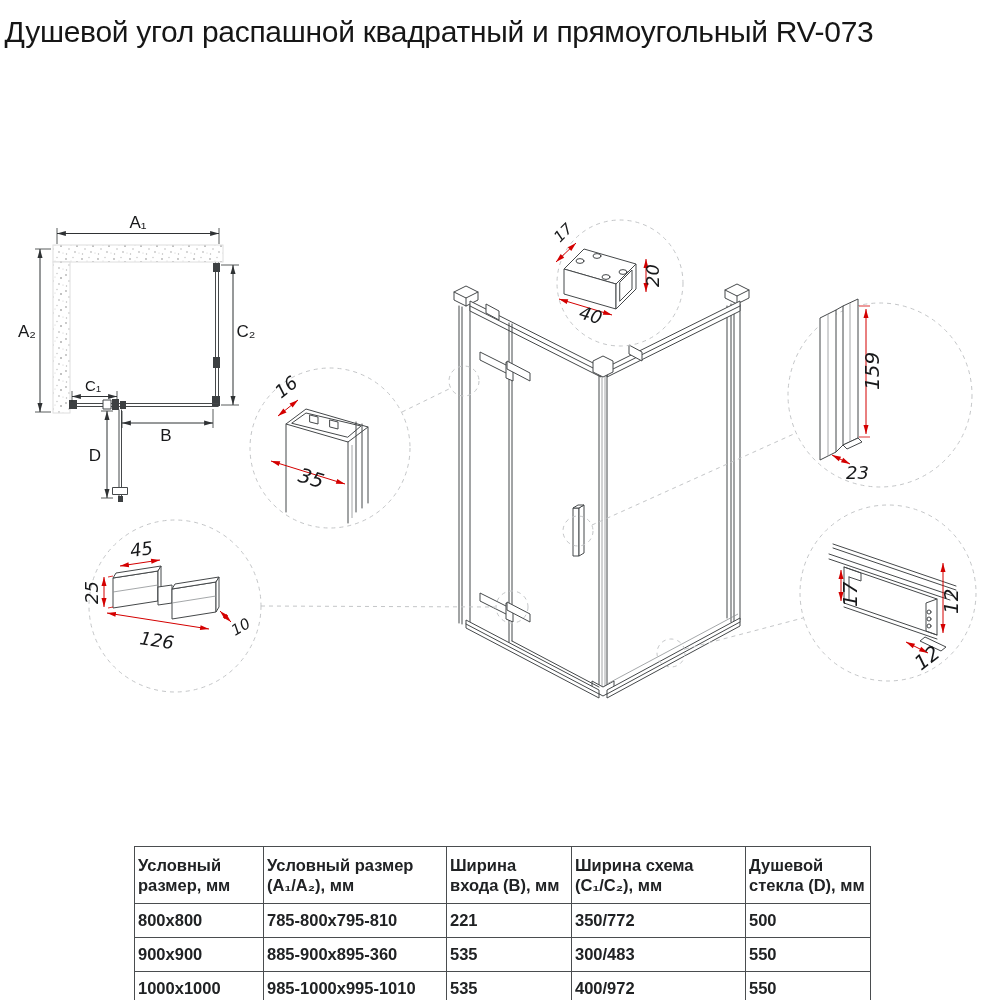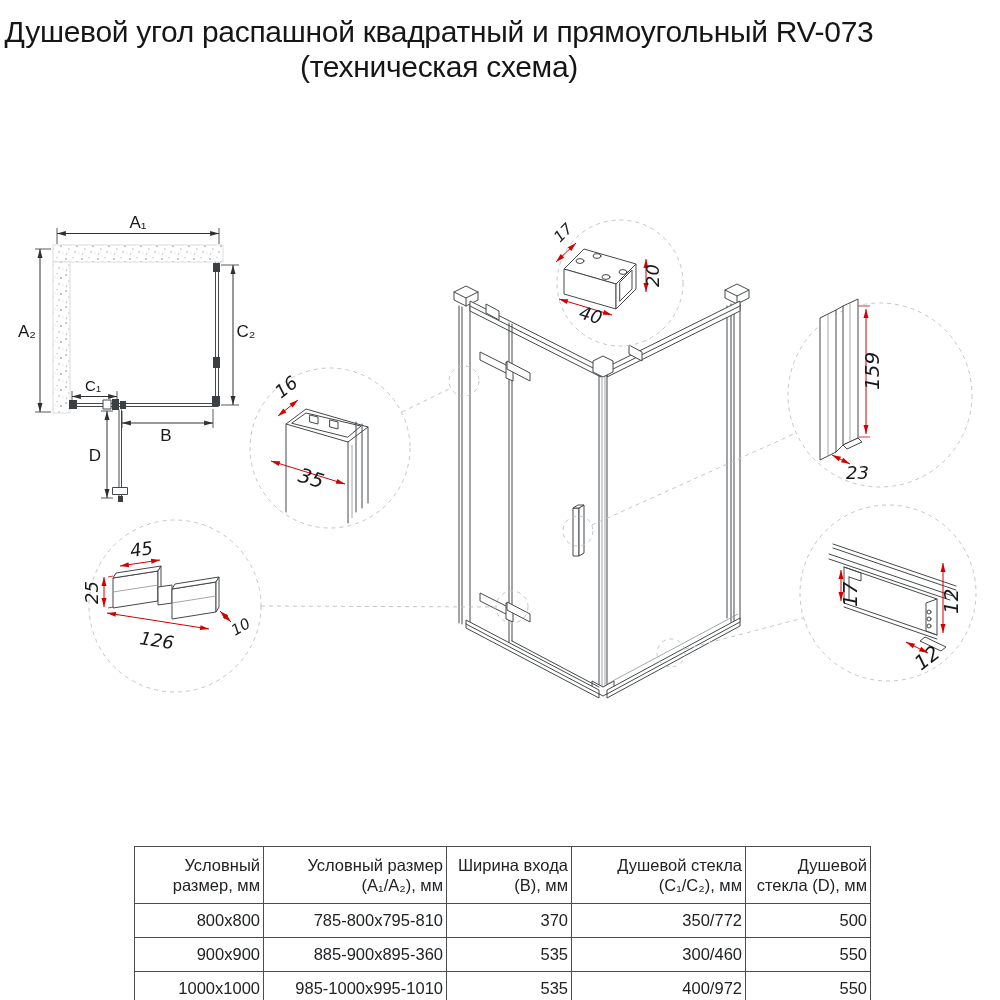--- a/index.html
+++ b/index.html
@@ -20,31 +20,30 @@
   .witr{stroke:#d40000;stroke-width:0.8;fill:none}
   text{fill:#17181a;stroke:none}
   .plab{font-size:17px;font-family:"Liberation Sans",sans-serif}
   .plab-s{font-size:15px;font-family:"Liberation Sans",sans-serif}
   .dnum{font-size:18px;font-style:italic;font-family:"DejaVu Sans",sans-serif}
   .dnum-s{font-size:15px;font-style:italic;font-family:"DejaVu Sans",sans-serif}
   .dnum-l{font-size:20px;font-style:italic;font-family:"DejaVu Sans",sans-serif}
   
   table.spec{position:absolute;left:134px;top:846px;width:736px;border-collapse:collapse;
              table-layout:fixed;font-size:16.5px;color:#202224;background:#fff}
-  table.spec th,table.spec td{border:1.5px solid #4a4d4f;text-align:right;vertical-align:middle;
-             padding:2px 3px;font-weight:400}
+  table.spec th,table.spec td{border:1.5px solid #4a4d4f;text-align:left;vertical-align:middle;
+             padding:2px 3px;font-weight:700}
   table.spec th{height:52px;line-height:1.22}
   table.spec td{height:29px}
 </style>
 </head>
 <body>
 
 <div class="title-wrap">
   <div>Душевой угол распашной квадратный и прямоугольный RV-073</div>
-  <div>(техническая схема)</div>
 </div>
 
 <svg class="draw" viewBox="0 0 1000 1000">
   <defs>
     <marker id="ab" markerWidth="10" markerHeight="7" refX="9.3" refY="3" orient="auto-start-reverse" markerUnits="userSpaceOnUse">
       <path d="M0.4,0.5 L9.4,3 L0.4,5.5 Z" fill="#2f3234"></path>
     </marker>
     <marker id="ar" markerWidth="10" markerHeight="7" refX="9.3" refY="3" orient="auto-start-reverse" markerUnits="userSpaceOnUse">
       <path d="M0.4,0.5 L9.4,3 L0.4,5.5 Z" fill="#d40000"></path>
     </marker>
@@ -304,37 +303,37 @@
       <col style="width:183px">
       <col style="width:125px">
     <col style="width:174px">
       <col style="width:125px">
   </colgroup>
   <thead>
     <tr>
       <th>Условный размер, мм</th>
       <th>Условный размер (A₁/A₂), мм</th>
       <th>Ширина входа (B), мм</th>
-      <th>Душевой стекла (C₁/C₂), мм</th>
+      <th>Ширина схема (C₁/C₂), мм</th>
       <th>Душевой стекла (D), мм</th>
     </tr>
   </thead>
   <tbody>
     <tr>
       <td>800x800</td>
       <td>785-800x795-810</td>
-      <td>370</td>
+      <td>221</td>
       <td>350/772</td>
       <td>500</td>
     </tr>
     <tr>
       <td>900x900</td>
       <td>885-900x895-360</td>
       <td>535</td>
-      <td>300/460</td>
+      <td>300/483</td>
       <td>550</td>
     </tr>
     <tr>
       <td>1000x1000</td>
       <td>985-1000x995-1010</td>
       <td>535</td>
       <td>400/972</td>
       <td>550</td>
     </tr>
   </tbody>

